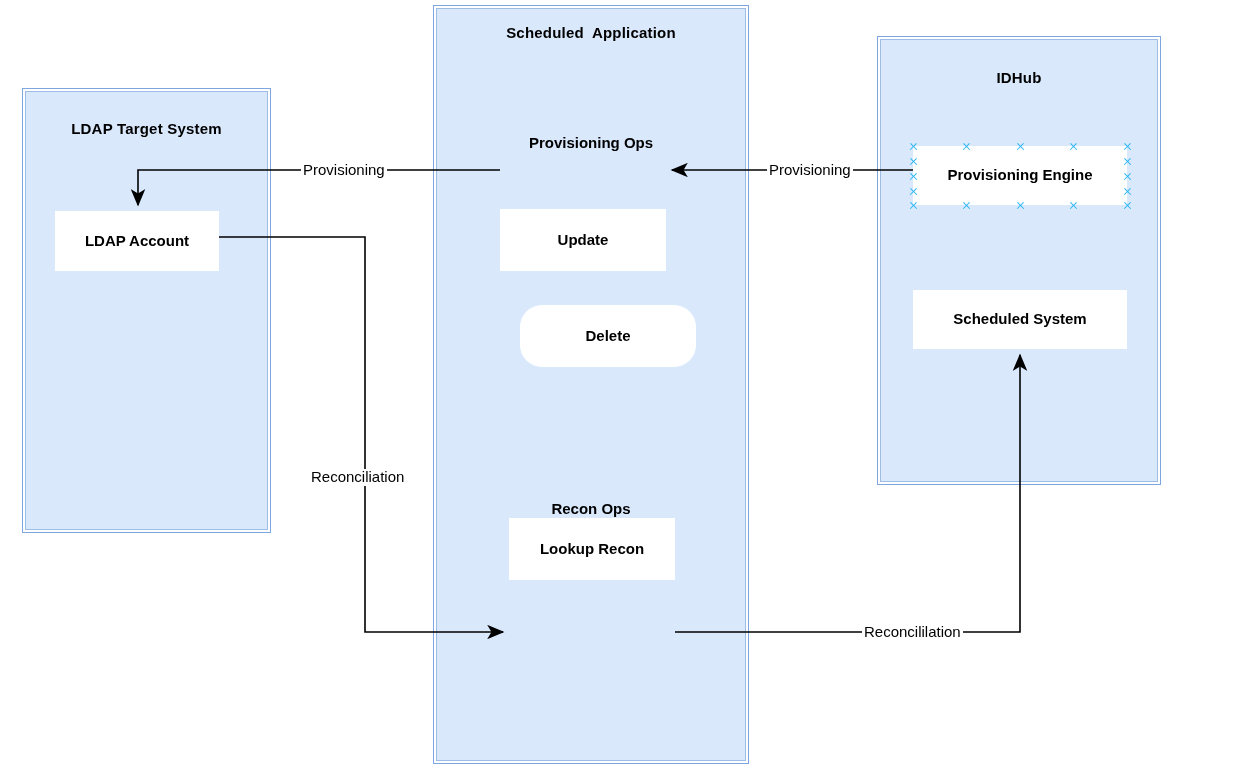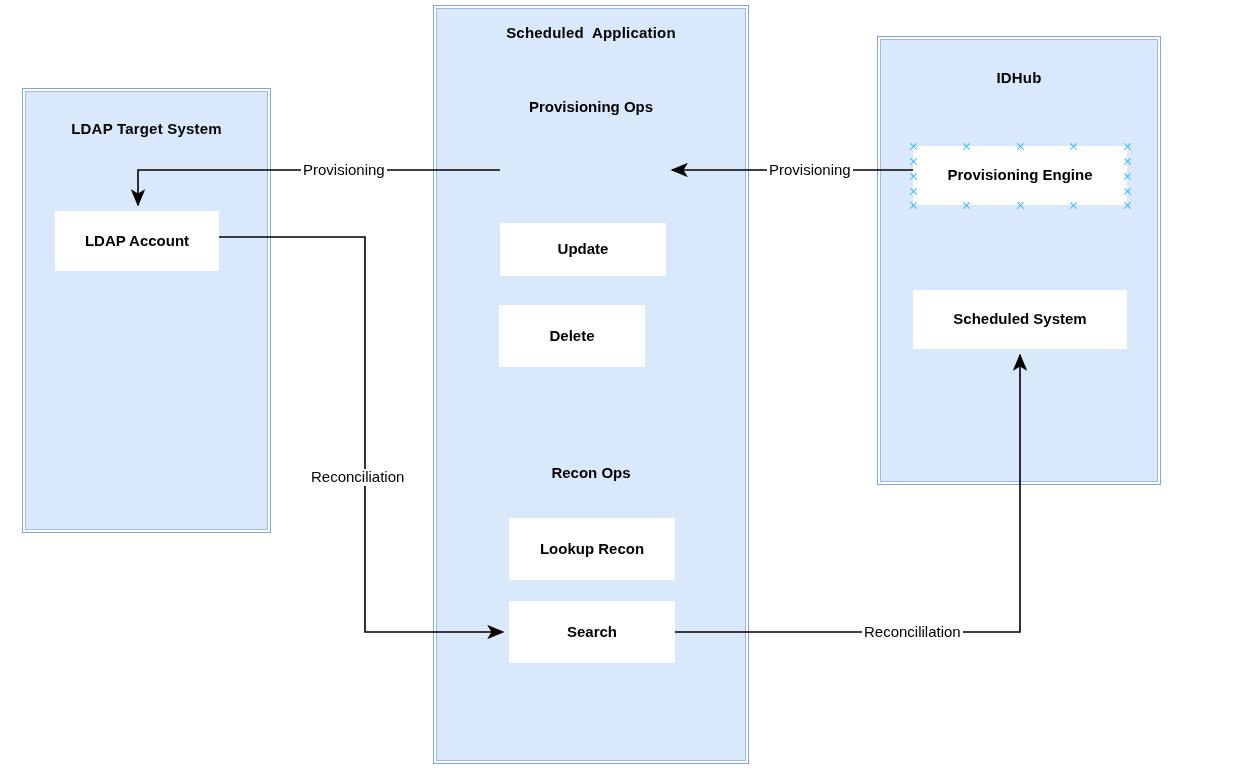--- a/index.html
+++ b/index.html
@@ -52,20 +52,21 @@
   }
 
   
   .section-title{
     position:absolute;
     text-align:center;
     font-weight:bold;
     font-size:15px;
     color:#000000;
     white-space:pre;
+    margin-top:36px;
   }
 
   
   .edge-svg{
     position:absolute;
     left:0; top:0;
     width:1246px;
     height:774px;
     overflow:visible;
     pointer-events:none;
@@ -125,37 +126,34 @@
     <span>LDAP Account</span>
   </div>
 
   <div class="container" style="left:433px; top:5px; width:316px; height:759px;">
     <div class="container-title" style="top:18px;">Scheduled  Application</div>
   </div>
 
   <div class="section-title" style="left:433px; top:98px; width:316px;">Provisioning Ops</div>
 
 
-  <div class="opbox" style="left:500px; top:223px; width:166px; height:53px;">
+  <div class="opbox" style="left:500px; top:209px; width:166px; height:62px;">
     <span>Update</span>
   </div>
 
-  <div class="opbox" style="left:499px; top:305px; width:146px; height:62px;">
+  <div class="opbox" style="left:520px; top:305px; width:176px; height:62px;border-radius:22px;">
     <span>Delete</span>
   </div>
 
   <div class="section-title" style="left:433px; top:464px; width:316px;">Recon Ops</div>
 
   <div class="opbox" style="left:509px; top:518px; width:166px; height:62px;">
     <span>Lookup Recon</span>
   </div>
 
-  <div class="opbox" style="left:509px; top:601px; width:166px; height:62px;">
-    <span>Search</span>
-  </div>
 
   <div class="container" style="left:877px; top:36px; width:284px; height:449px;">
     <div class="container-title" style="top:32px;">IDHub</div>
   </div>
 
   <div class="opbox" style="left:913px; top:146px; width:214px; height:59px;">
     <span>Provisioning Engine</span>
   </div>
 
   <div class="cx-layer" style="left:913px; top:146px; width:214px; height:59px;">

